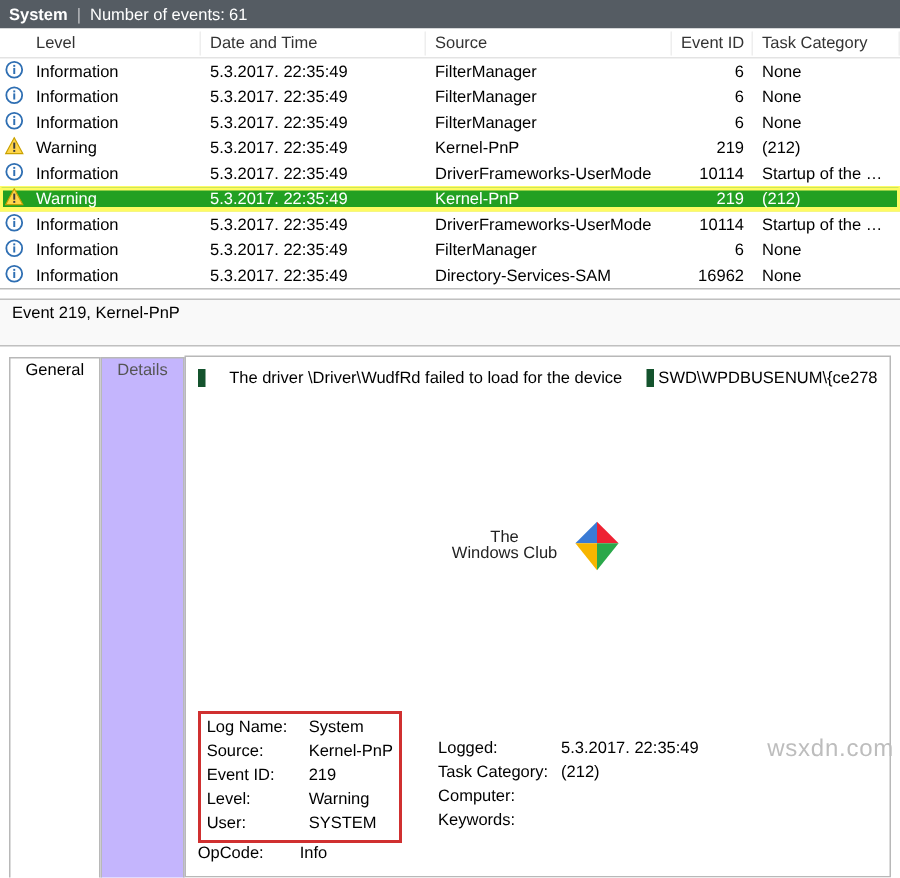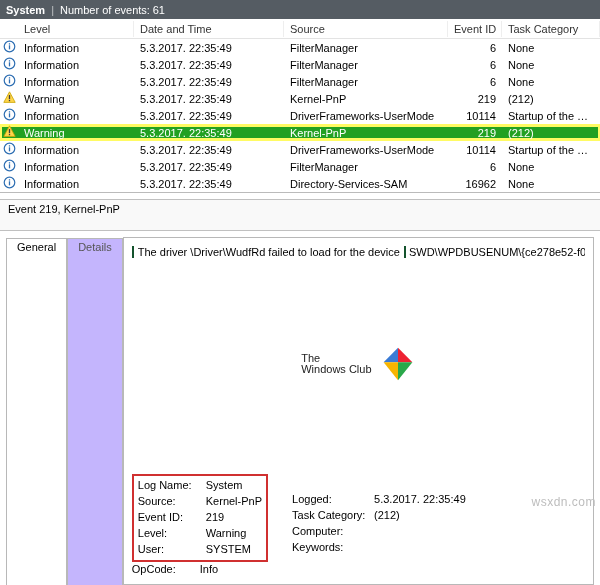--- a/index.html
+++ b/index.html
@@ -20,30 +20,30 @@
   .grid-body .row > div { padding: 1px 6px; overflow: hidden; white-space: nowrap; text-overflow: ellipsis; }
   .row.sel { background: #22a022; color: #fff; }
   .icn { width: 14px; height: 14px; display: inline-flex; align-items: center; justify-content: center; margin-left: 2px; }
   .icn svg { width: 13px; height: 13px; }
   .detail-title { height: 32px; border: 1px solid #c0c0c0; border-left: none; border-right: none; padding: 3px 8px; background: #f9f9f9; color: #000; margin-top: 6px; }
   .tabs-wrap { padding: 6px 6px 0 6px; flex: 1; display: flex; flex-direction: row; }
   .tabs { display: flex; gap: 0; }
   .tab { border: 1px solid #b8b8b8; border-bottom: none; padding: 2px 10px; background: #fff; position: relative; top: 1px; z-index: 2; }
   .tab.inactive { background: #c4b5fd; color: #555; z-index: 1; }
   .tab-panel { border: 1px solid #b8b8b8; flex: 1; padding: 8px 8px 6px 8px; background: #fff; display: flex; flex-direction: column; overflow: hidden; }
-  .msg-box { border: 2px solid #14532d; padding: 2px 4px; margin-bottom: 4px; }
+  .msg-box { border: 5px solid #14532d; padding: 2px 16px; margin-bottom: 4px; }
   .msg-line { white-space: nowrap; overflow: hidden; }
   .logo-area { flex: 1; display: flex; align-items: center; justify-content: center; flex-direction: row; gap: 8px; }
-  .logo-text { font-size: 24px; line-height: 1.05; font-weight: 400; color: #222; }
+  .logo-text { font-size: 24px; line-height: 1.05; font-weight: 400; color: #222; text-align: center; }
   .logo-mark { width: 36px; height: 36px; }
   .props { display: flex; gap: 24px; padding-top: 4px; }
   .props-col { font-size: 10.5px; line-height: 1.45; }
   .props-col .k { display:inline-block; width: 68px; }
   .props-box { border: 2px solid #d03030; padding: 2px 4px; }
-  .watermark { position: fixed; right: 4px; bottom: 76px; color: #bdbdbd; font-size: 12px; letter-spacing: .5px; }
+  .watermark { position: fixed; right: 4px; bottom: 76px; color: #bdbdbd; font-size: 16px; letter-spacing: .5px; }
 </style>
 </head>
 <body>
 
 <div class="window">
 
   <div class="header-bar">
     <b>System</b>
     <span class="sep">|</span>
     <span>Number of events:</span>&nbsp;

